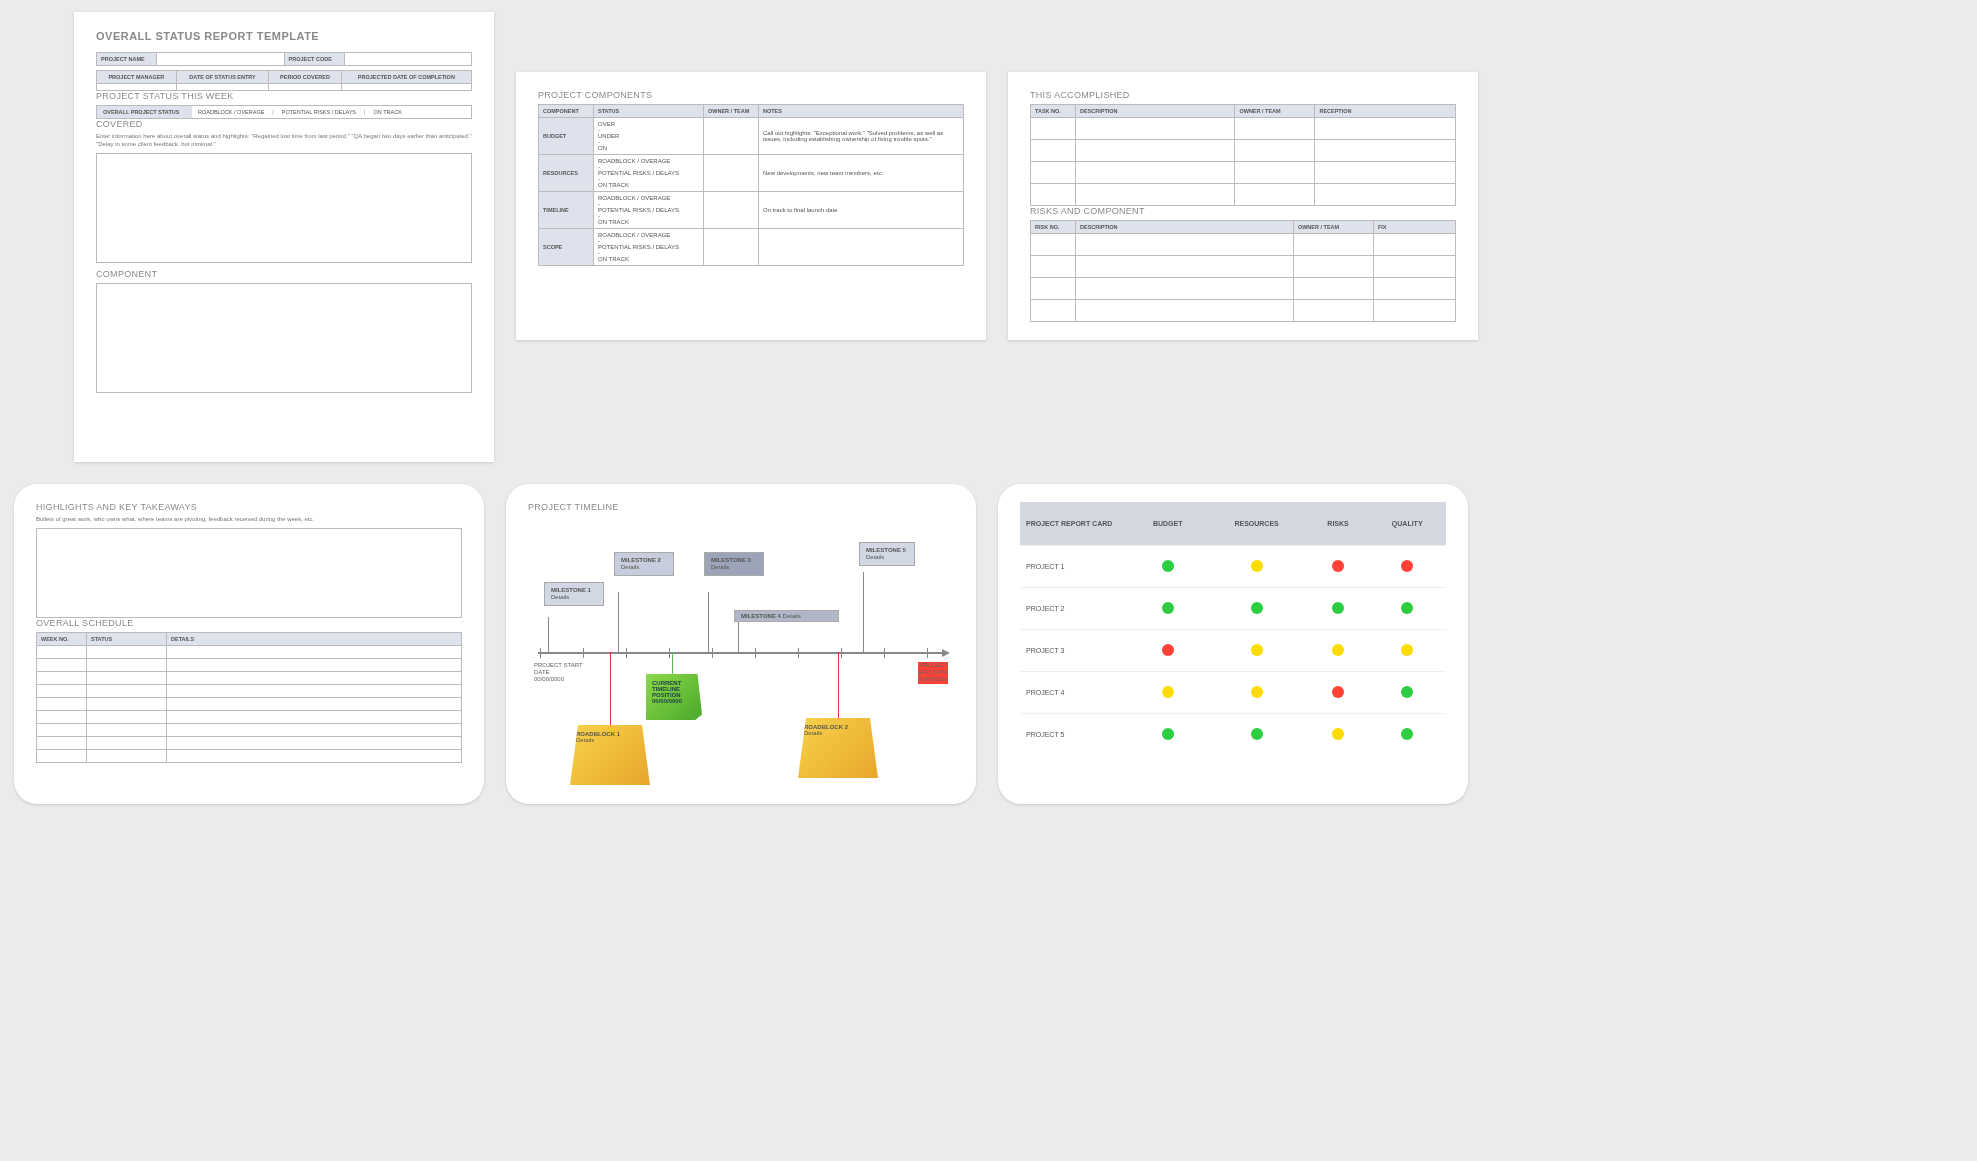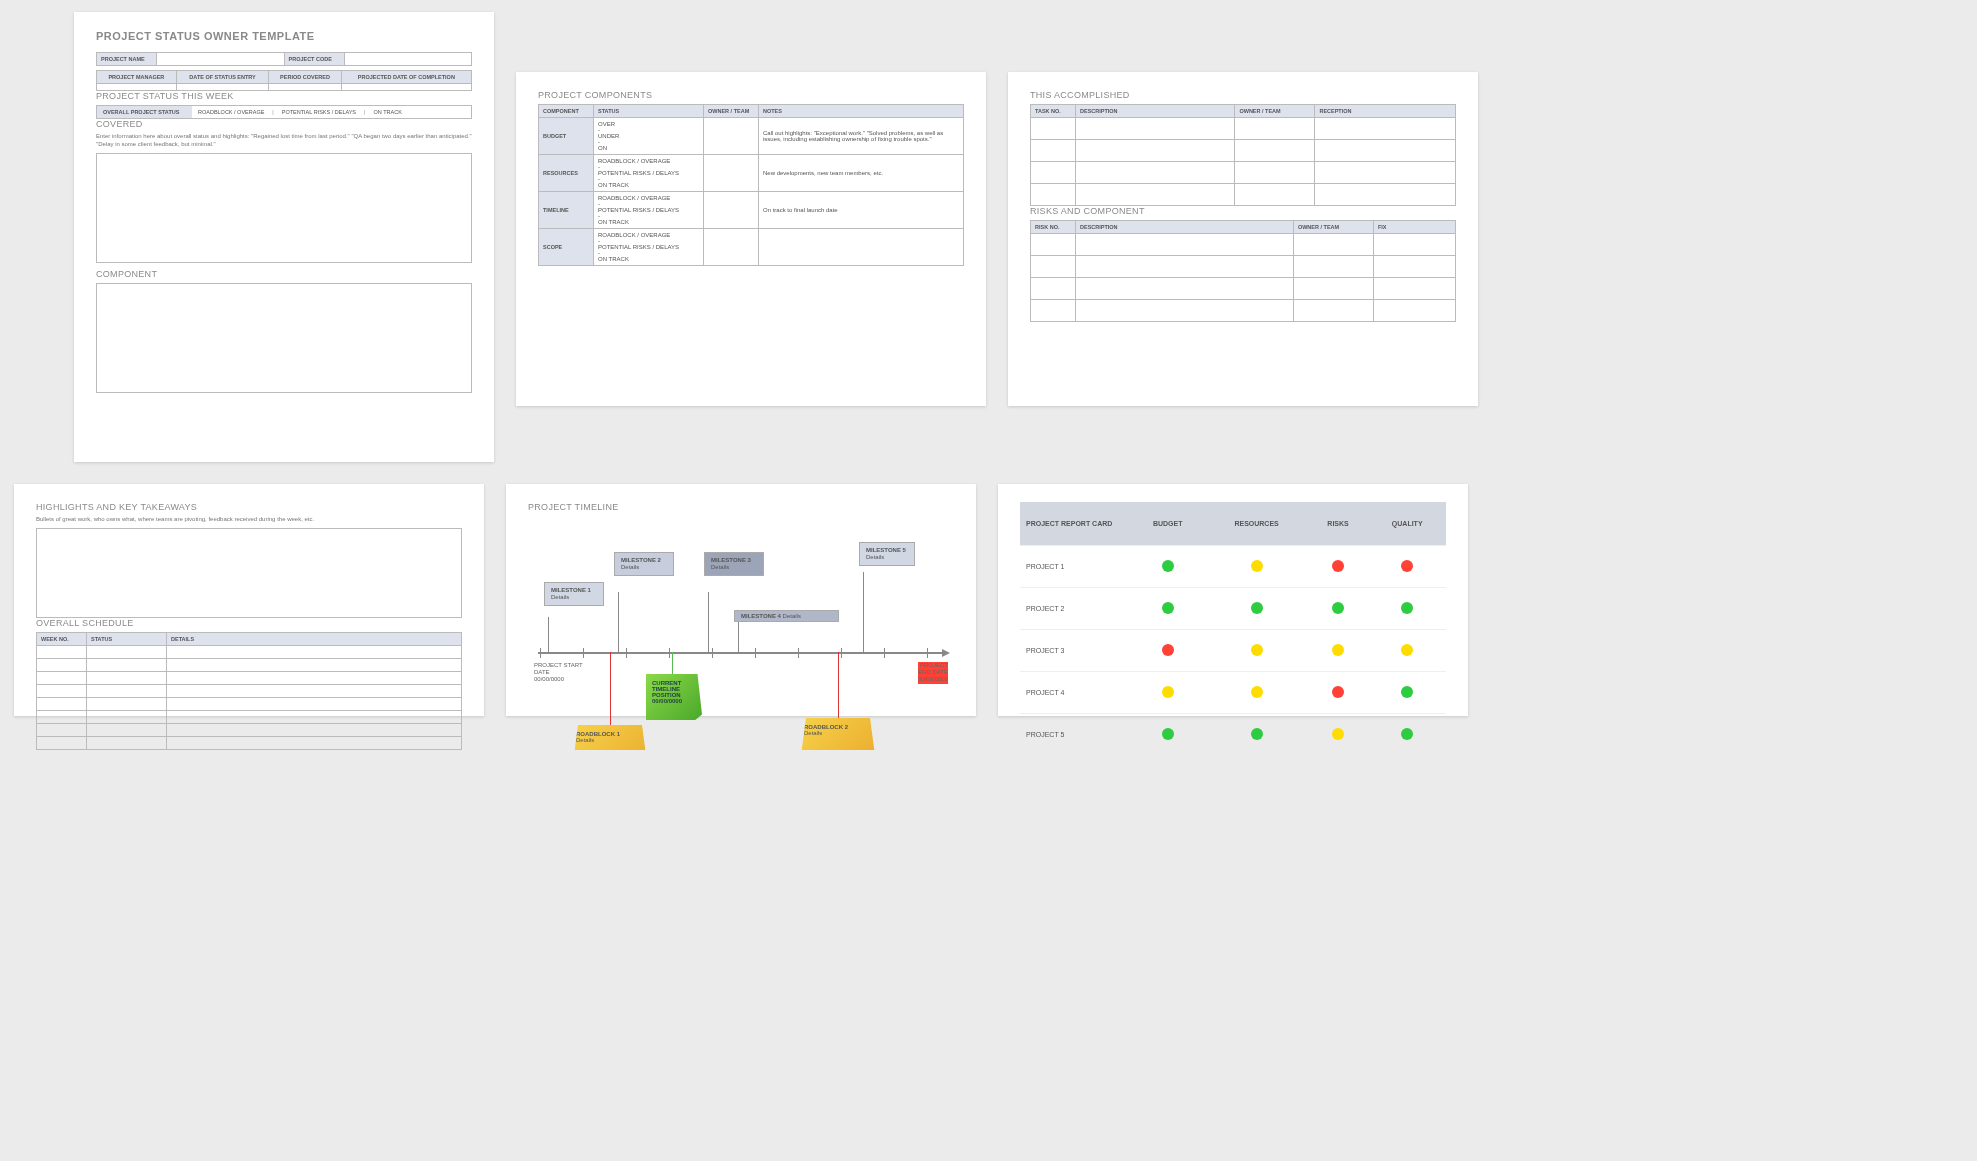--- a/index.html
+++ b/index.html
@@ -1,21 +1,21 @@
 <!DOCTYPE html>
 <html><head>
 <meta charset="utf-8">
 <style>
   *{box-sizing:border-box;margin:0;padding:0;}
   body{background:#ebebeb;font-family:Arial,Helvetica,sans-serif;font-size:7px;color:#555;padding:12px 14px;width:1977px;}
   .row{display:flex;gap:22px;margin-bottom:22px;}
   .page{background:#fff;box-shadow:0 1px 3px rgba(0,0,0,.15);padding:18px 22px;}
   .p1{width:420px;height:450px;margin-left:60px;}
-  .p2,.p3{width:470px;height:334px;margin-top:60px;}
-  .p4,.p5,.p6{width:470px;height:232px;}
+  .p2,.p3{width:470px;height:268px;margin-top:60px;}
+  .p4,.p5,.p6{width:470px;height:320px;border-radius:23px;}
   h1{font-size:11px;font-weight:bold;letter-spacing:.5px;color:#8a8a8a;margin-bottom:10px;}
   h2{font-size:9px;font-weight:normal;letter-spacing:.3px;color:#8a8a8a;margin-bottom:4px;}
   .desc{font-size:6px;color:#777;line-height:1.3;margin-bottom:4px;}
   table{border-collapse:collapse;width:100%;}
   th,td{border:1px solid #bbb;padding:3px 4px;text-align:left;font-size:6px;color:#555;font-weight:normal;}
   th{background:#dde2ec;font-weight:bold;font-size:5.5px;}
   .lbl{background:#dde2ec;font-weight:bold;font-size:5.5px;}
   .box{border:1px solid #bbb;height:110px;margin-bottom:6px;}
   .small-box{border:1px solid #bbb;height:90px;}
   
@@ -52,21 +52,21 @@
   .caption.l{top:140px;left:6px;}
   .caption.r{top:140px;right:6px;text-align:right;}
   .arrow{position:absolute;top:127px;right:4px;width:0;height:0;border-top:4px solid transparent;border-bottom:4px solid transparent;border-left:8px solid #888;}
 </style>
 </head>
 <body>
 
 <div class="row">
 
   <div class="page p1">
-    <h1>PROJECT STATUS OWNER TEMPLATE</h1>
+    <h1>OVERALL STATUS REPORT TEMPLATE</h1>
     <table>
       <tbody>
           <tr>
         <td class="lbl" style="width:60px">PROJECT NAME</td>
         <td></td>
         <td class="lbl" style="width:60px">PROJECT CODE</td>
         <td></td>
       </tr>
     </tbody>
       </table>

